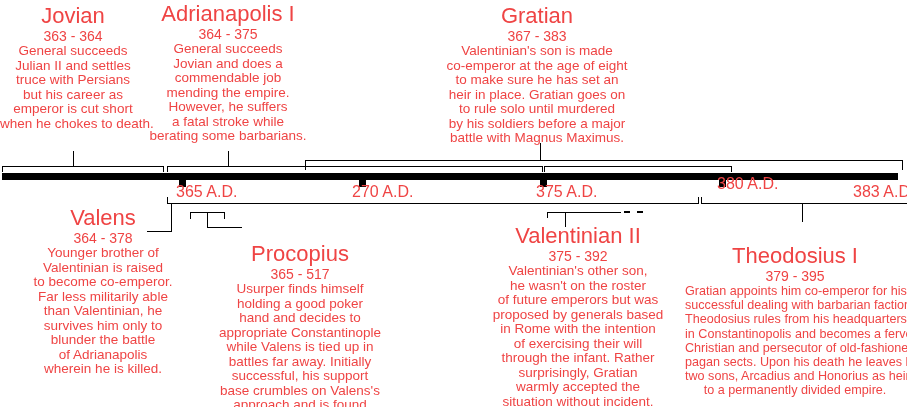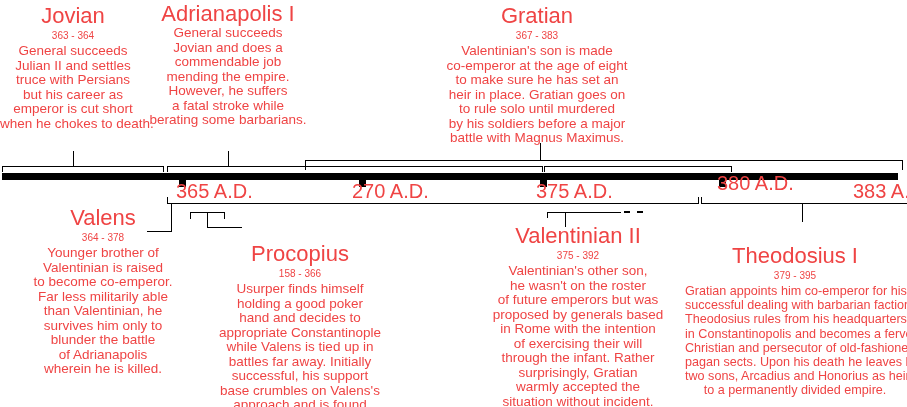--- a/index.html
+++ b/index.html
@@ -7,52 +7,53 @@
     position:relative;
     width:907px;height:407px;
     background:#ffffff;
     color:#ef4444;
     font-family:Liberation Sans, sans-serif;
     overflow:hidden;
   }
   
   .emp{position:absolute;text-align:center;}
   .emp-name{font-size:22px;line-height:24px;white-space:nowrap;}
-  .emp-years{font-size:10px;line-height:16px;}
+  .emp-years{font-size:14px;line-height:16px;}
   .emp-desc{font-size:13.5px;line-height:14.5px;white-space:pre;}
   .emp.theo .emp-desc{font-size:12.6px;line-height:14.2px;}
   
   .h{position:absolute;height:0;border-top:1px solid #000;}
   .v{position:absolute;width:0;border-left:1px solid #000;}
   .br-down{position:absolute;border-top:1px solid #000;border-left:1px solid #000;border-right:1px solid #000;}
   .br-up{position:absolute;border-bottom:1px solid #000;border-left:1px solid #000;border-right:1px solid #000;}
   .br-up-openright{position:absolute;border-bottom:1px solid #000;border-left:1px solid #000;}
   .axis-line{position:absolute;background:#000;}
   .axis-tick{position:absolute;width:7px;height:7px;background:#000;}
-  .axis-label{position:absolute;font-size:20px;line-height:15px;white-space:nowrap;}
+  .axis-label{position:absolute;font-size:16px;line-height:15px;white-space:nowrap;}
   .dots{position:absolute;height:0;border-top:2px dashed #000;}
 </style>
 </head>
 <body>
 
 <div class="canvas">
 
   <div class="emp" style="left:0px;top:4px;width:146px;">
     <div class="emp-name">Jovian</div>
     <div class="emp-years">363 - 364</div>
     <div class="emp-desc">General succeeds
 Julian II and settles
 truce with Persians
 but his career as
 emperor is cut short
 when he chokes to death.</div>
   </div>
 
   <div class="emp" style="left:148px;top:2px;width:160px;">
     <div class="emp-name">Adrianapolis I</div>
+    <div class="emp-years">364 - 375</div>
     <div class="emp-desc">General succeeds
 Jovian and does a
 commendable job
 mending the empire.
 However, he suffers
 a fatal stroke while
 berating some barbarians.</div>
   </div>
 
   <div class="emp" style="left:427px;top:4px;width:220px;">
@@ -116,21 +117,21 @@
 Far less militarily able
 than Valentinian, he
 survives him only to
 blunder the battle
 of Adrianapolis
 wherein he is killed.</div>
   </div>
 
   <div class="emp" style="left:210px;top:218px;width:180px;margin-top:24px;">
     <div class="emp-name">Procopius</div>
-    <div class="emp-years">158 - 366</div>
+    <div class="emp-years">365 - 517</div>
     <div class="emp-desc">Usurper finds himself
 holding a good poker
 hand and decides to
 appropriate Constantinople
 while Valens is tied up in
 battles far away. Initially
 successful, his support
 base crumbles on Valens's
 approach and is found
 and executed.</div>

